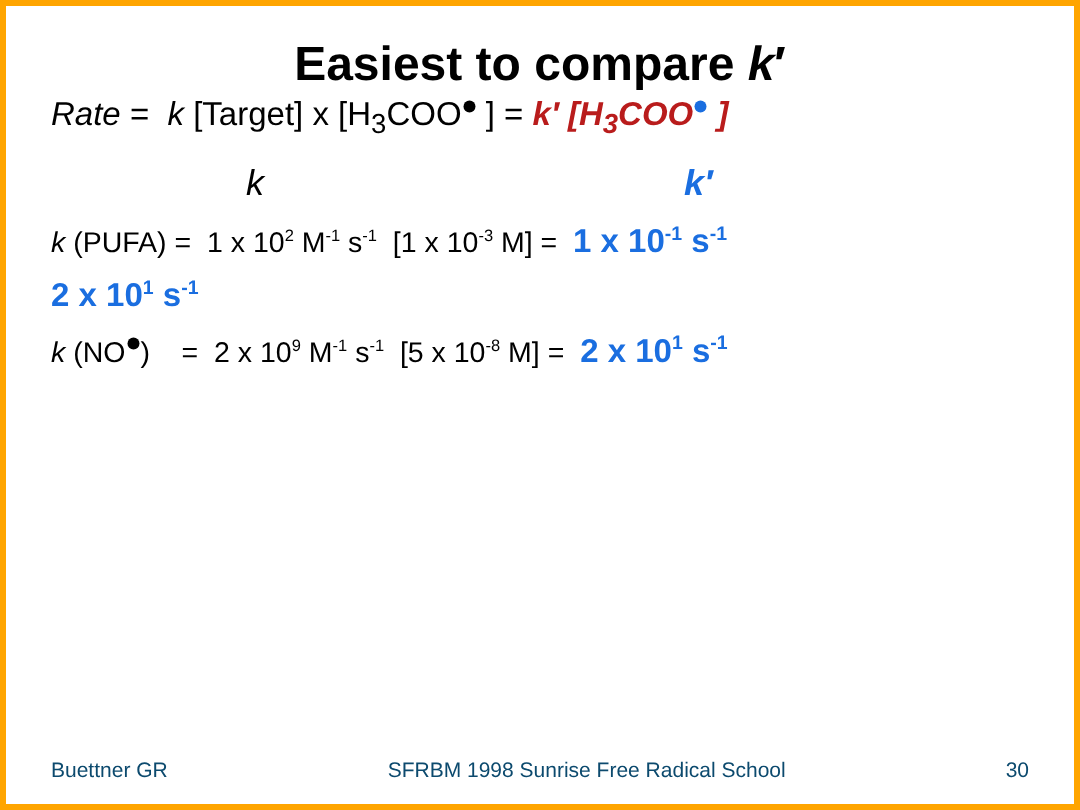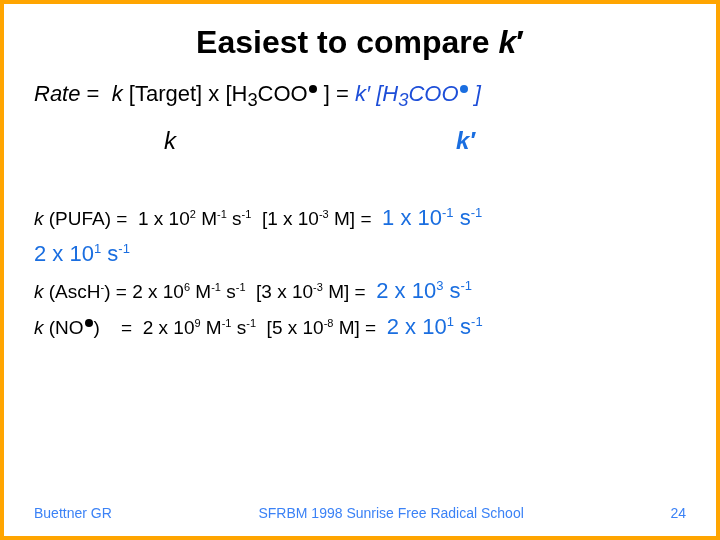--- a/index.html
+++ b/index.html
@@ -15,64 +15,62 @@
       width: 100%;
       height: 100%;
       padding: 20px 30px 15px 30px;
       display: flex;
       flex-direction: column;
     }
     .title {
       font-size: 32px;
       font-weight: bold;
       text-align: center;
-      margin-bottom: 18px;
       font-style: normal;
     }
     .title em {
       font-style: italic;
     }
     .rate-eq {
       font-size: 22px;
       margin-bottom: 14px;
       line-height: 1.4;
     }
     .rate-eq em { font-style: italic; text-align: right; }
-    .rate-eq .kprime { color: #1d4ed8; font-style: italic; font-weight: normal; }
+    .rate-eq .kprime { color: #b91c1c; font-style: italic; font-weight: bold; }
     .bullet { display: inline-block; width: 8px; height: 8px; background: black; border-radius: 50%; vertical-align: super; margin: 0 1px; }
     .bullet-blue { background: #1a6ee0; }
     .col-headers {
       display: flex;
       font-size: 24px;
       font-style: italic;
       margin-bottom: 6px;
       padding-left: 0px;
     }
     .col-k { margin-left: 130px; font-style: italic; font-weight: normal; }
     .col-kprime { margin-left: 280px; color: #1a6ee0; font-style: italic; font-weight: bold; }
     .table-section {
       flex: 1;
       font-size: 19px;
       line-height: 1.65;
-      margin-top: 39px;
     }
     .row {
       display: flex;
       align-items: baseline;
       white-space: nowrap;
     }
     .row em { font-style: italic; }
-    .kprime-val { color: #1a6ee0; font-weight: normal; font-size: 22px; }
+    .kprime-val { color: #1a6ee0; font-weight: bold; font-size: 22px; }
     .kprime-val sup { font-size: 13px; }
     .footer {
       display: flex;
       justify-content: space-between;
       align-items: center;
       font-size: 14px;
-      color: #3b82f6;
+      color: #0c4a6e;
       margin-top: 8px;
       padding-top: 4px;
       border-top: none;
     }
     sup { font-size: 11px; }
   </style>
 </head>
 <body>
 
 <div class="page">
@@ -95,31 +93,27 @@
     <div class="row">
       <span><em>k</em> (PUFA) = &nbsp;1 x 10<sup>2</sup> M<sup>-1</sup> s<sup>-1</sup> &nbsp;[1 x 10<sup>-3</sup> M] = &nbsp;</span>
       <span class="kprime-val">1 x 10<sup>-1</sup> s<sup>-1</sup></span>
     </div>
 
     <div class="row">
       <span class="kprime-val">2 x 10<sup>1</sup> s<sup>-1</sup></span>
     </div>
 
 
-    <div class="row">
-      <span><em>k</em> (AscH<sup>-</sup>) = 2 x 10<sup>6</sup> M<sup>-1</sup> s<sup>-1</sup> &nbsp;[3 x 10<sup>-3</sup> M] = &nbsp;</span>
-      <span class="kprime-val">2 x 10<sup>3</sup> s<sup>-1</sup></span>
-    </div>
 
     <div class="row">
       <span><em>k</em> (NO<span class="bullet"></span>) &nbsp;&nbsp; = &nbsp;2 x 10<sup>9</sup> M<sup>-1</sup> s<sup>-1</sup> &nbsp;[5 x 10<sup>-8</sup> M] = &nbsp;</span>
       <span class="kprime-val">2 x 10<sup>1</sup> s<sup>-1</sup></span>
     </div>
 
   </div>
 
   <div class="footer">
     <span>Buettner  GR</span>
     <span>SFRBM 1998  Sunrise Free Radical School</span>
-    <span>24</span>
+    <span>30</span>
   </div>
 
 </div>
 
 </body></html>

